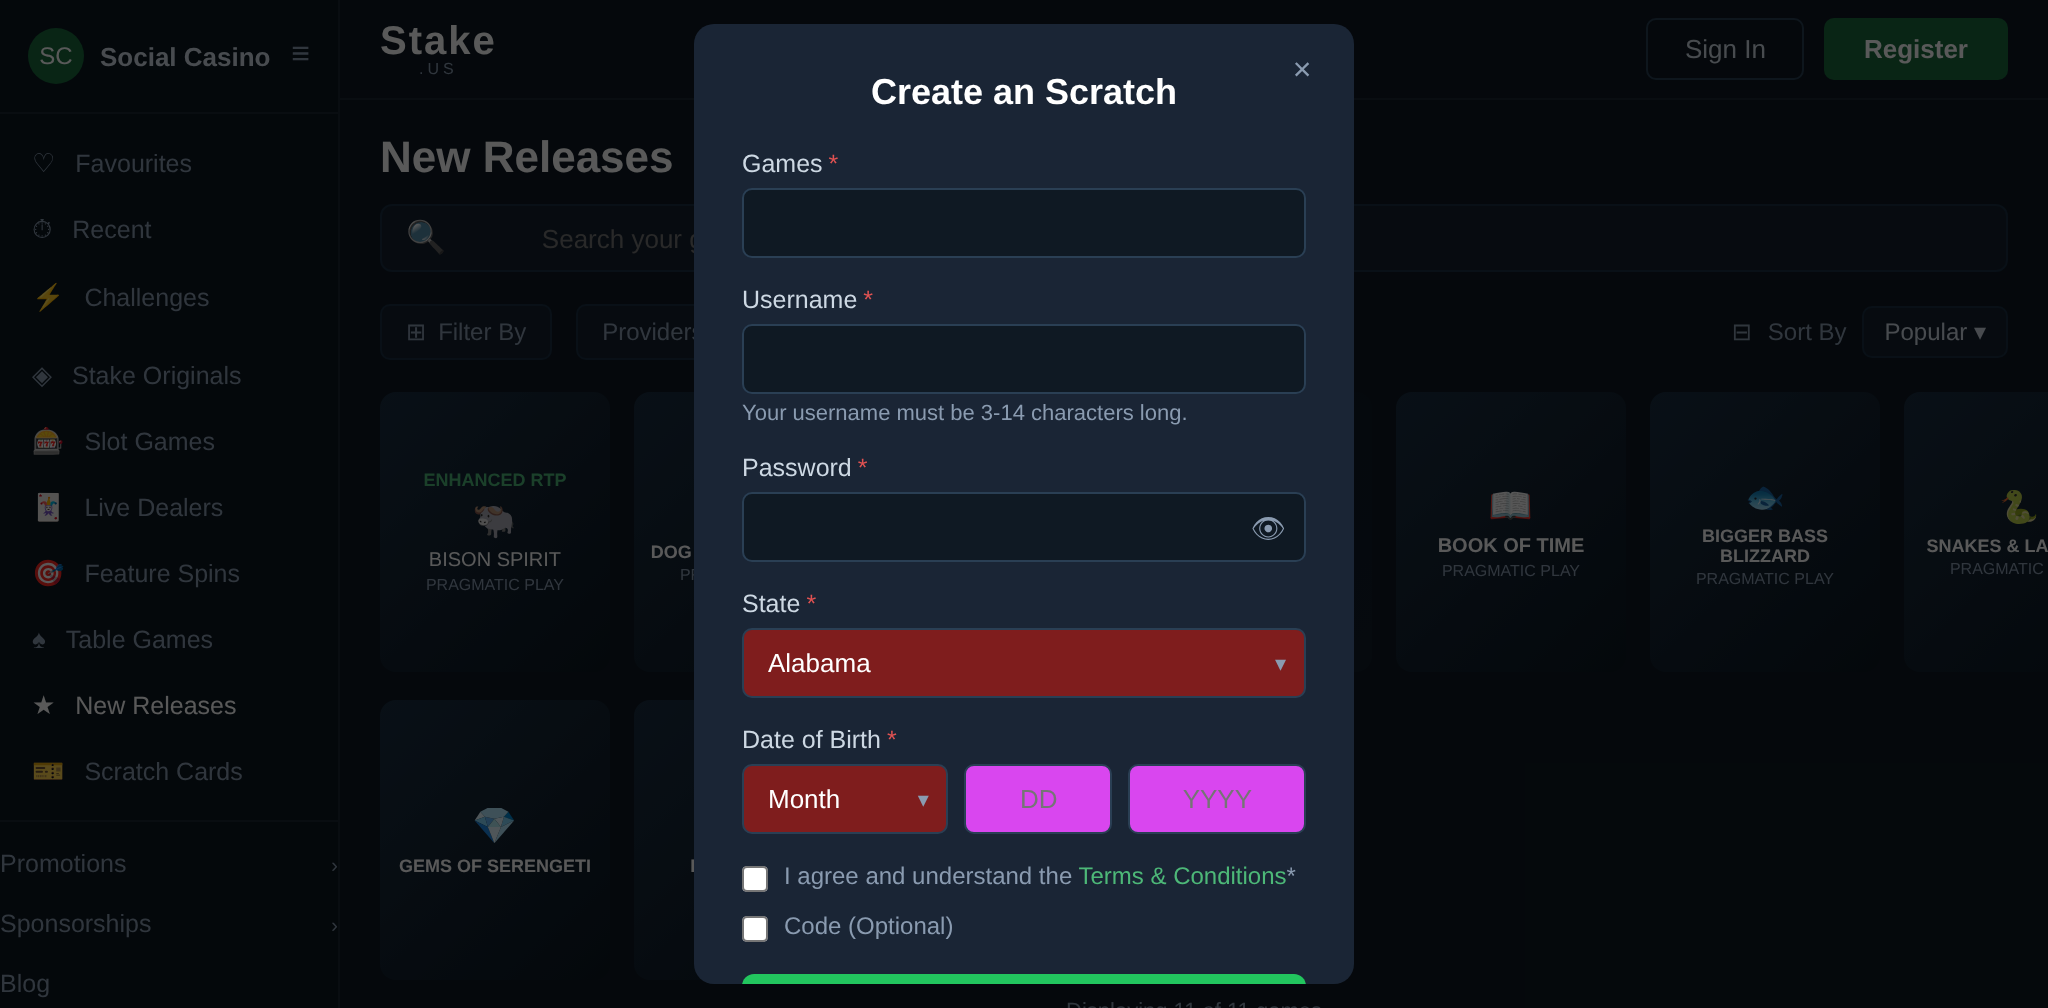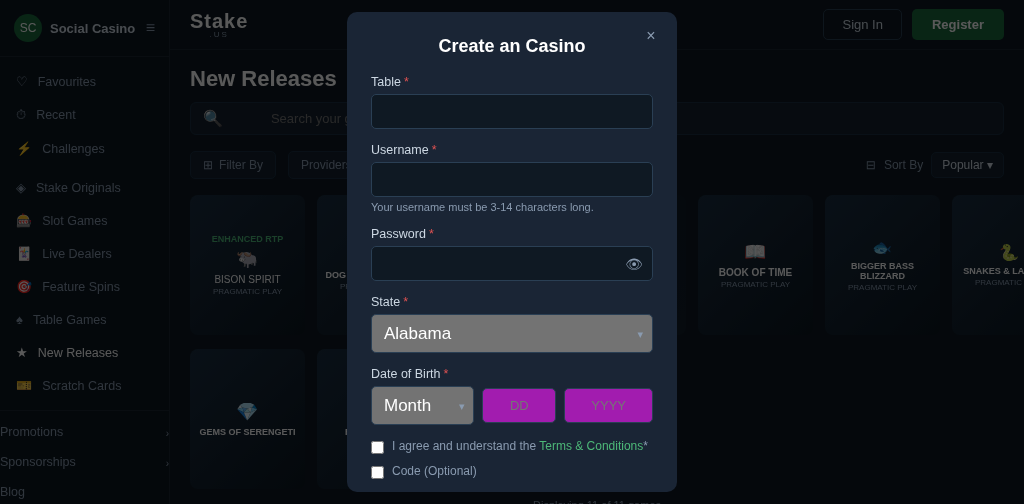--- a/index.html
+++ b/index.html
@@ -298,25 +298,25 @@
       right: 10px; top: 50%;
       transform: translateY(-50%);
       background: none;
       border: none;
       color: #8a9bb0;
       cursor: pointer;
       font-size: 14px;
     }
     .form-select {
       width: 100%;
-      background: #737373;
+      background: #7f1d1d;
       border: 1px solid #2a3f54;
       border-radius: 5px;
       color: #fff;
-      font-size: 17px;
+      font-size: 13px;
       padding: 9px 12px;
       outline: none;
       appearance: none;
       -webkit-appearance: none;
       cursor: pointer;
     }
     .select-wrapper {
       position: relative;
     }
     .select-arrow {
@@ -330,21 +330,21 @@
     .dob-row {
       display: flex;
       gap: 8px;
       align-items: center;
     }
     .dob-month { flex: 1.4; }
     .dob-day { flex: 1; }
     .dob-year { flex: 1.2; }
     .dob-input {
       width: 100%;
-      background: #a21caf;
+      background: #d946ef;
       border: 1px solid #2a3f54;
       border-radius: 5px;
       color: #fff;
       font-size: 13px;
       padding: 9px 12px;
       outline: none;
       text-align: center;
     }
     .checkbox-row {
       display: flex;
@@ -561,26 +561,26 @@
       </div>
     </div>
   </div>
 
   <div style="text-align:center; font-size:11px; color:#8a9bb0; padding-top:6px;">Displaying 11 of 11 games</div>
 </div>
 
 <div class="overlay">
   <div class="modal">
     <button class="modal-close">×</button>
-    <h2 class="modal-title">Create an Casino</h2>
+    <h2 class="modal-title">Create an Scratch</h2>
 
     
     <div class="form-group">
       <div class="form-label">
-        <span>Table</span>
+        <span>Games</span>
         <span class="required">*</span>
       </div>
       <input type="email" class="form-input" style="">
     </div>
 
     
     <div class="form-group">
       <div class="form-label">
         <span>Username</span>
         <span class="required">*</span>

